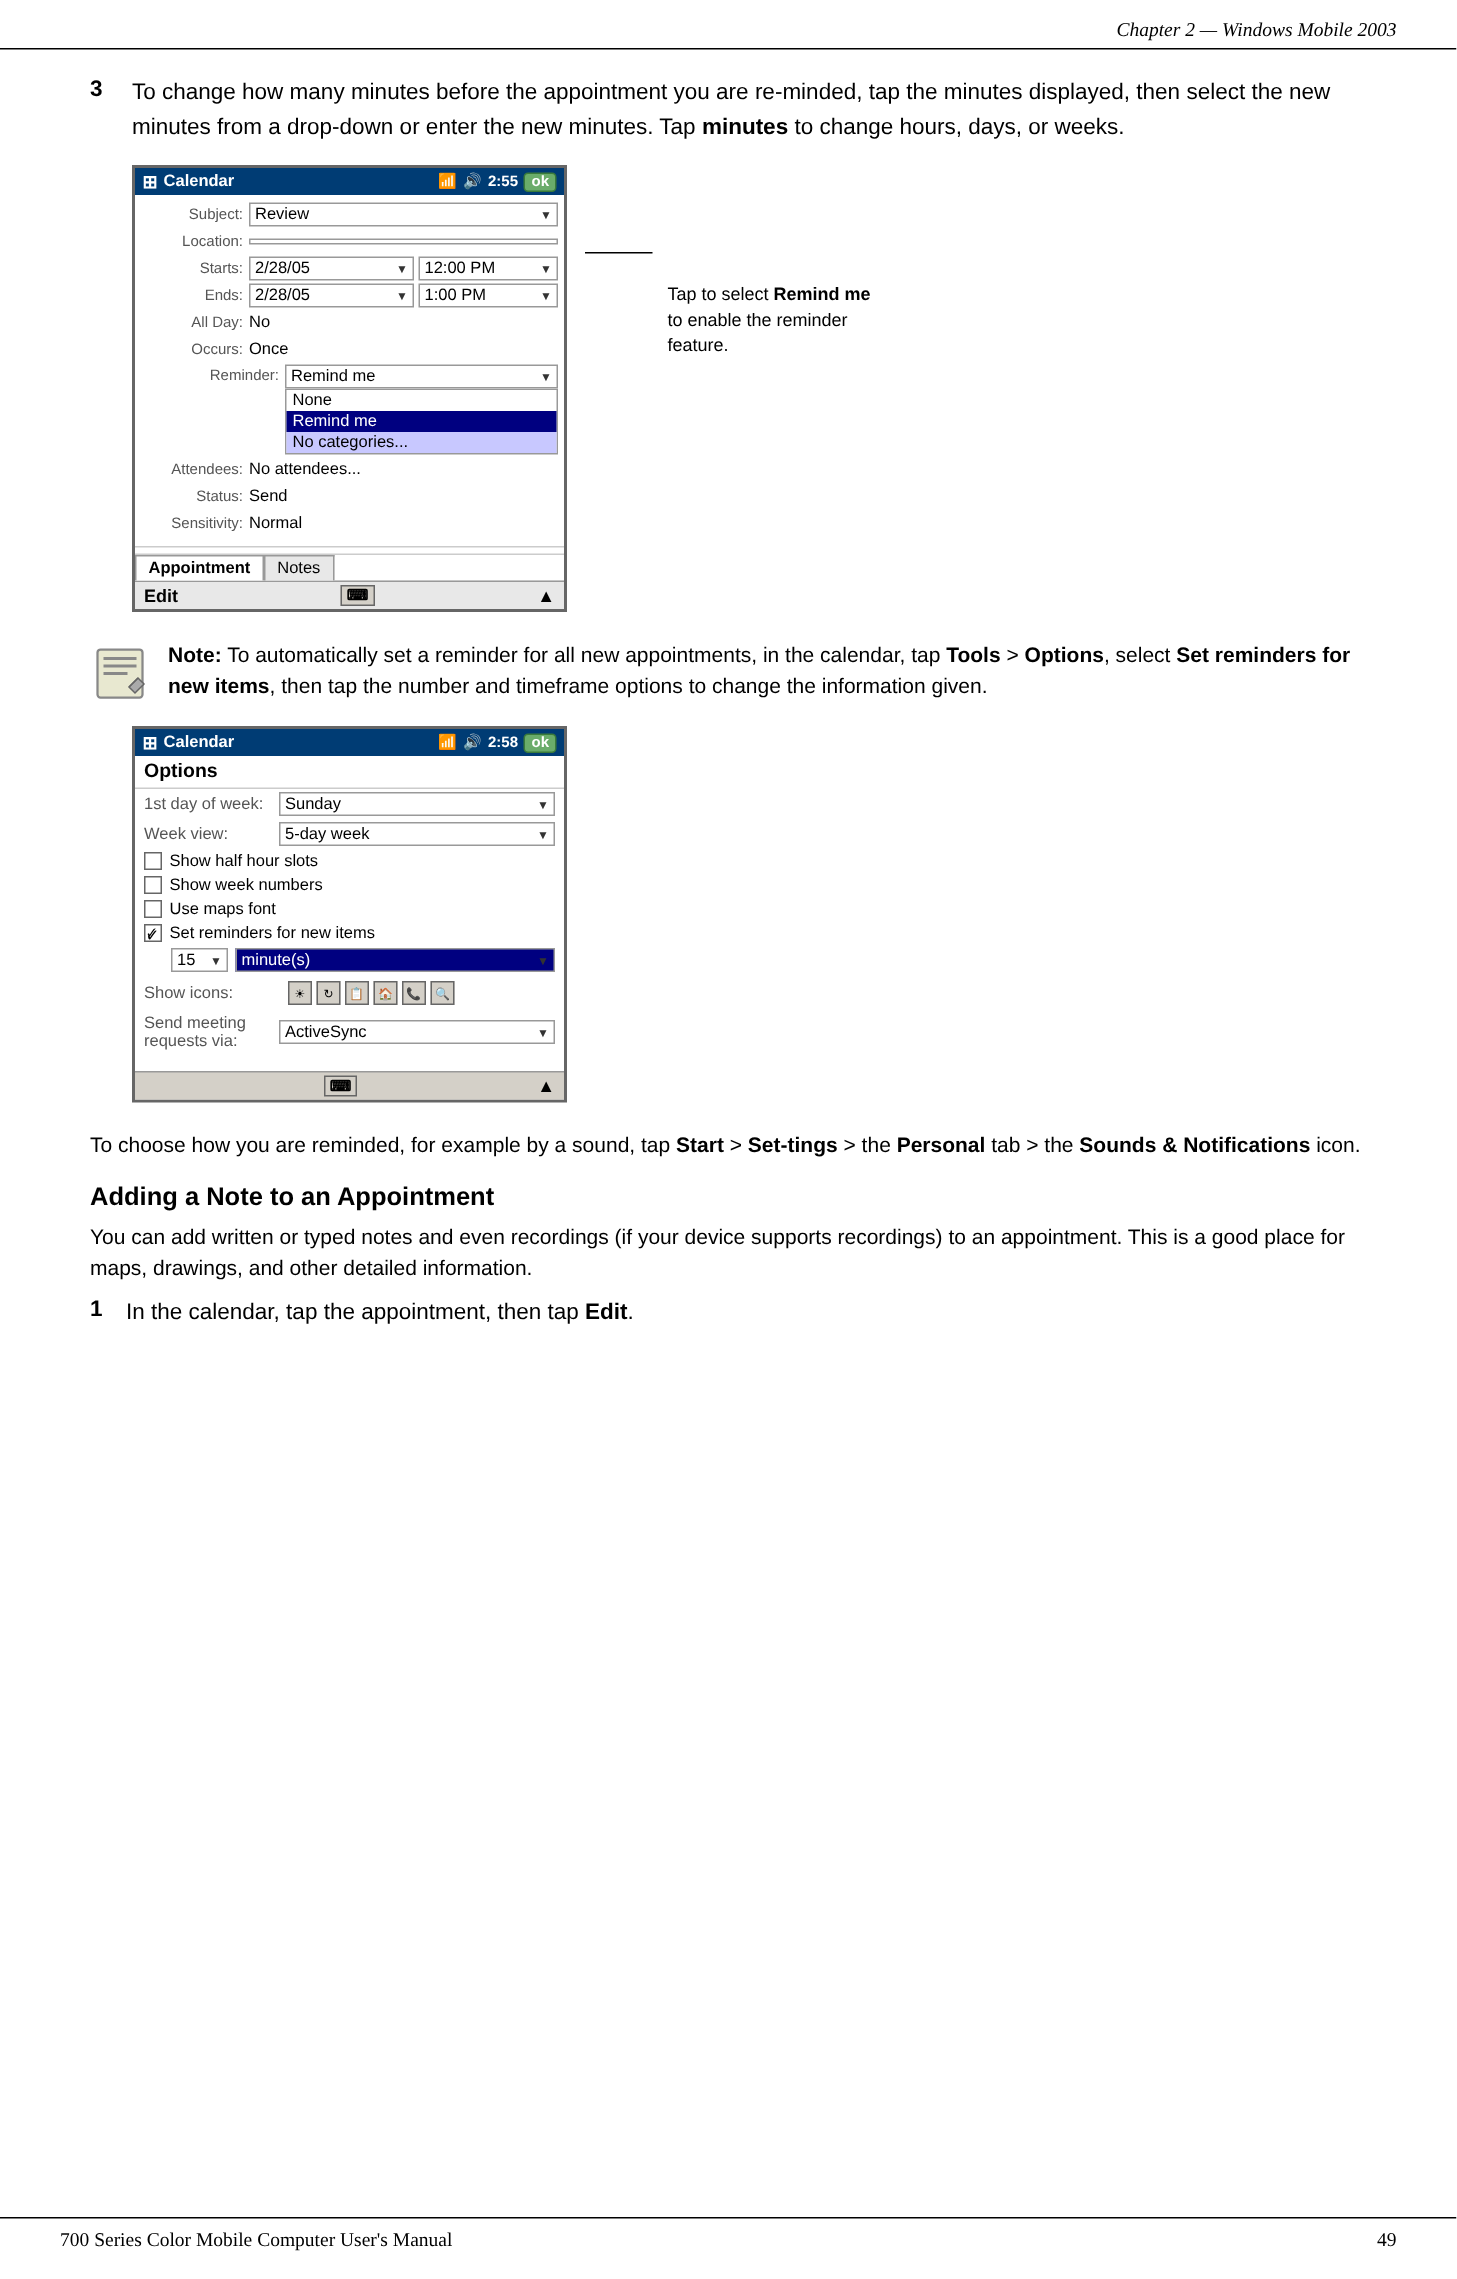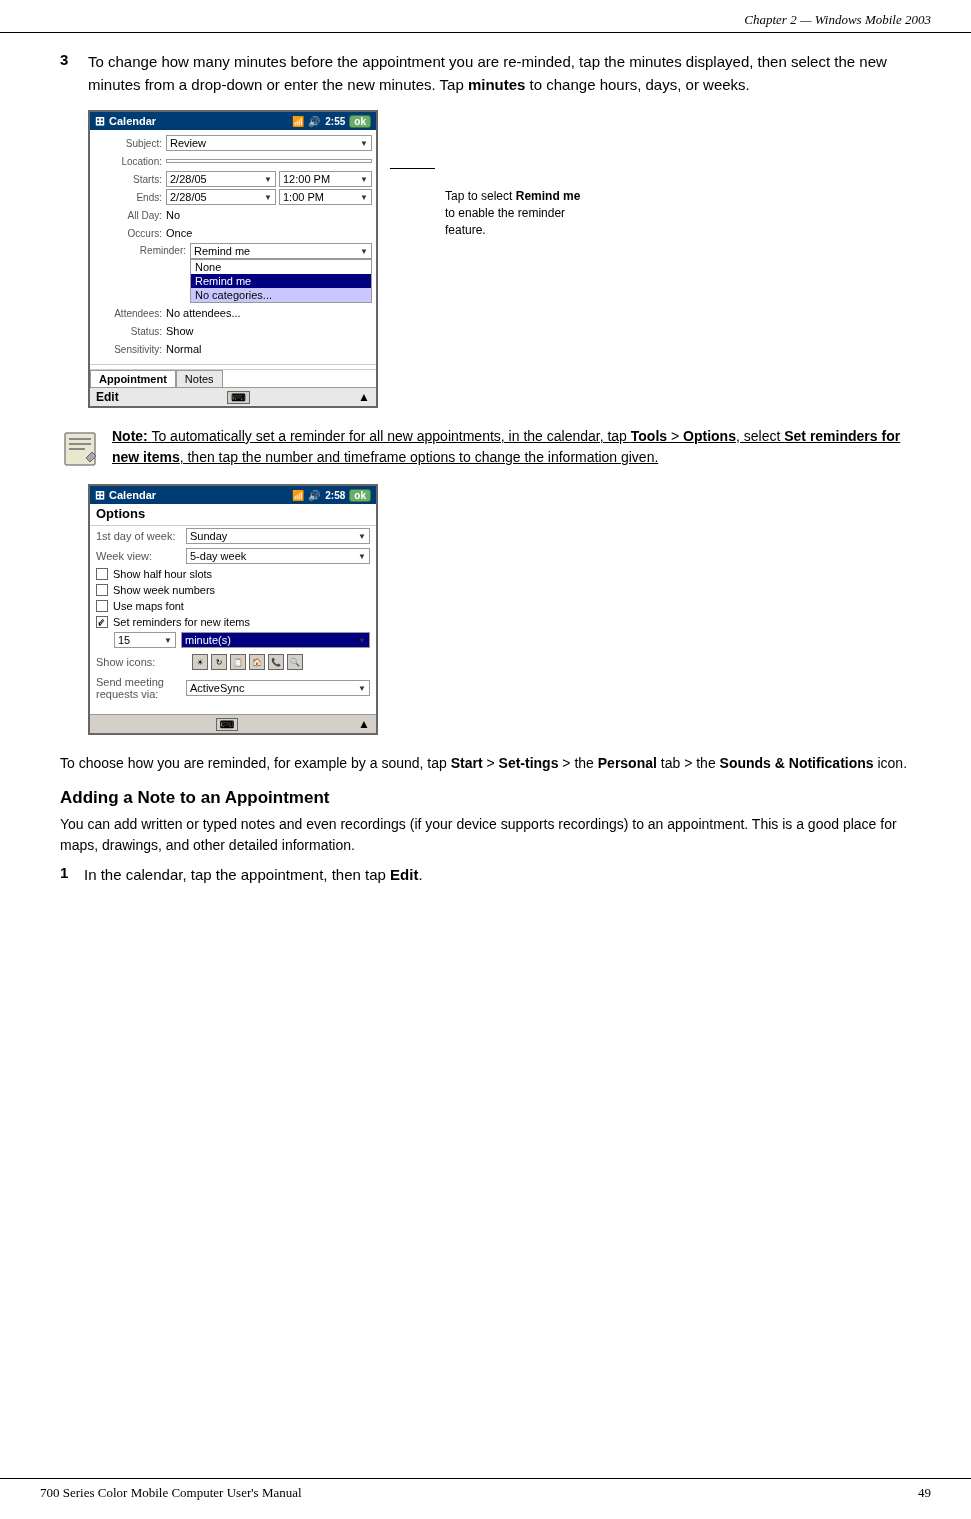--- a/index.html
+++ b/index.html
@@ -208,21 +208,20 @@
     .note-block {
       display: flex;
       gap: 12px;
       margin: 16px 0;
       align-items: flex-start;
     }
     .note-text {
       font-family: Arial, sans-serif;
       font-size: 14px;
       line-height: 1.5;
-      text-decoration: underline;
     }
     .note-text b { font-weight: bold; }
 
     
     .options-screen {
       border: 2px solid #666;
       background: #fff;
       width: 290px;
       font-family: Arial, sans-serif;
       font-size: 11px;
@@ -468,21 +467,21 @@
           </div>
         </div>
 
         <div class="form-row">
           <span class="form-label">Attendees:</span>
           <span class="form-value">No attendees...</span>
         </div>
 
         <div class="form-row">
           <span class="form-label">Status:</span>
-          <span class="form-value">Show</span>
+          <span class="form-value">Send</span>
         </div>
 
         <div class="form-row">
           <span class="form-label">Sensitivity:</span>
           <span class="form-value">Normal</span>
         </div>
       </div>
 
       <hr class="divider-line">
 
@@ -573,21 +572,21 @@
       <div class="checkbox-row">
         <div class="checkbox"></div>
         <span>Use maps font</span>
       </div>
       <div class="checkbox-row">
         <div class="checkbox checked" style="position:relative;">✓</div>
         <span>Set reminders for new items</span>
       </div>
 
       <div class="opt-row" style="padding-left:24px;gap:5px;">
-        <div class="inline-dropdown" style="width:62px;">
+        <div class="inline-dropdown" style="width:38px;">
           <span>15</span>
           <span class="dropdown-arrow">▼</span>
         </div>
         <div class="inline-dropdown highlighted" style="flex:1;">
           <span>minute(s)</span>
           <span class="dropdown-arrow">▼</span>
         </div>
       </div>
 
       <div class="opt-row">

